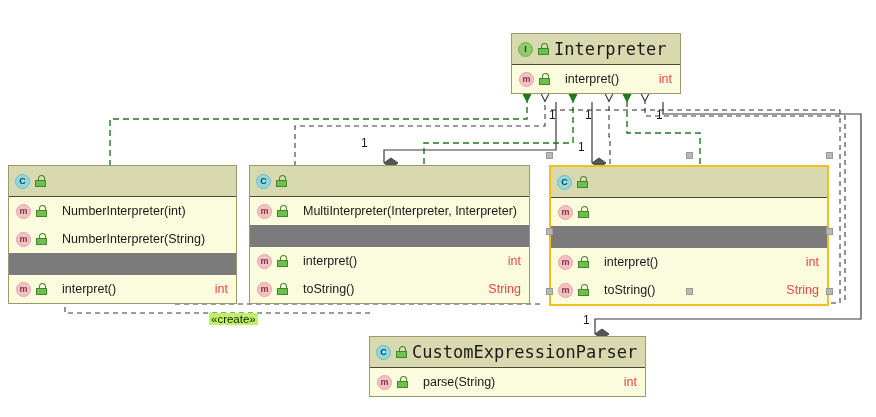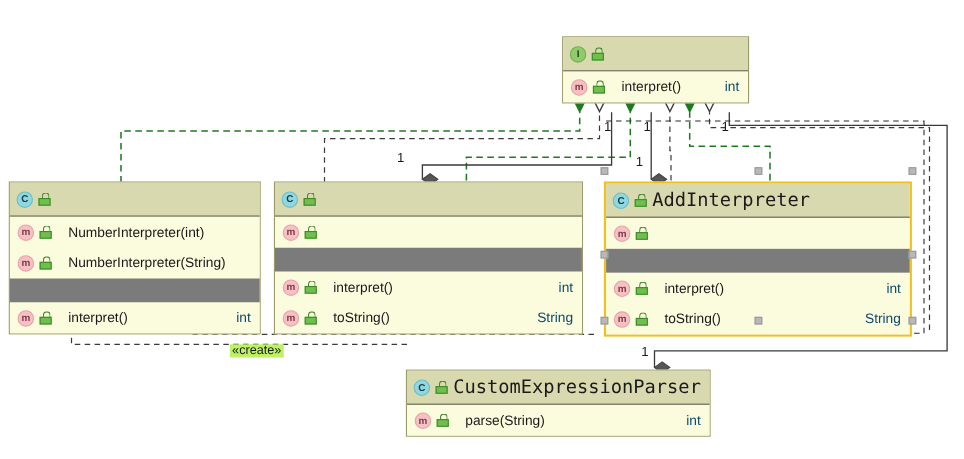--- a/index.html
+++ b/index.html
@@ -52,21 +52,21 @@
     font-size: 12.5px;
     color: #1a1a1a;
     background: #fbfbdd;
     position: relative;
   }
   .uml-row .member-name { white-space: nowrap; padding-left: 10px; }
   .uml-row .member-type {
     position: absolute;
     right: 8px;
     font-size: 12.5px;
-    color: #0c4a6e;
+    color: #ef4444;
   }
   .uml-sep {
     height: 22px;
     background: #7b7b7b;
   }
 
   
   .ico-circle {
     width: 15px; height: 15px;
     border-radius: 50%;
@@ -201,20 +201,21 @@
   <div class="lbl" style="left:583px; top:313px;">1</div>
   <div class="lbl lbl-create" style="left:209px; top:313px;">«create»</div>
 
   <div class="uml-box" style="left:511px; top:33px; width:170px;">
     <div class="uml-header">
       <span class="ico-circle ico-iface">I</span>
       <span class="ico-lock">
           <span class="shackle"></span>
           <span class="body"></span>
         </span>
+      <span class="uml-title">Interpreter</span>
     </div>
     <div class="uml-row">
       <span class="ico-circle ico-method">m</span>
       <span class="ico-lock">
           <span class="shackle"></span>
           <span class="body"></span>
         </span>
       <span class="member-name">interpret()</span>
       <span class="member-type">int</span>
     </div>
@@ -265,20 +266,21 @@
           <span class="shackle"></span>
           <span class="body"></span>
         </span>
     </div>
     <div class="uml-row">
       <span class="ico-circle ico-method">m</span>
       <span class="ico-lock">
           <span class="shackle"></span>
           <span class="body"></span>
         </span>
+      <span class="member-name">MultiInterpreter(Interpreter, Interpreter)</span>
       <span class="member-type"></span>
     </div>
     <div class="uml-sep"></div>
     <div class="uml-row">
       <span class="ico-circle ico-method">m</span>
       <span class="ico-lock">
           <span class="shackle"></span>
           <span class="body"></span>
         </span>
       <span class="member-name">interpret()</span>
@@ -295,21 +297,20 @@
     </div>
   </div>
 
   <div class="uml-box selected" style="left:549px; top:165px; width:280px;">
     <div class="uml-header">
       <span class="ico-circle ico-class">C</span>
       <span class="ico-lock">
           <span class="shackle"></span>
           <span class="body"></span>
         </span>
-      <span class="uml-title">AddInterpreter</span>
     </div>
     <div class="uml-row">
       <span class="ico-circle ico-method">m</span>
       <span class="ico-lock">
           <span class="shackle"></span>
           <span class="body"></span>
         </span>
       <span class="member-type"></span>
     </div>
     <div class="uml-sep"></div>

